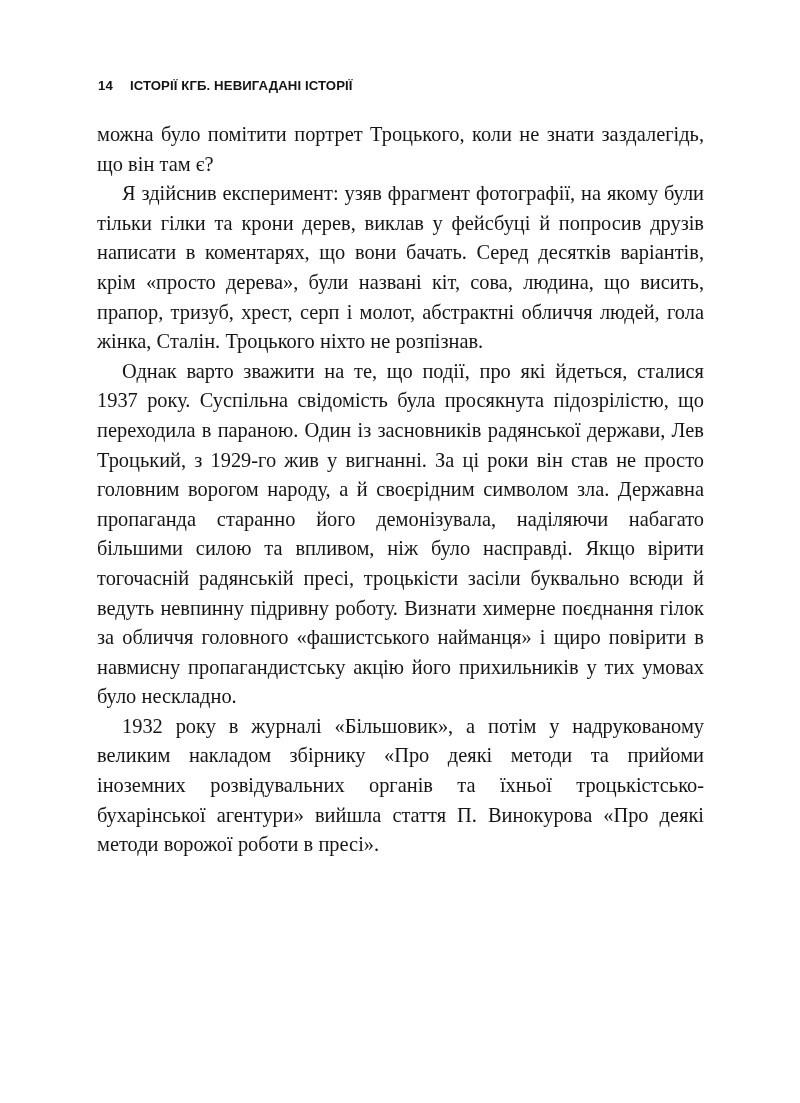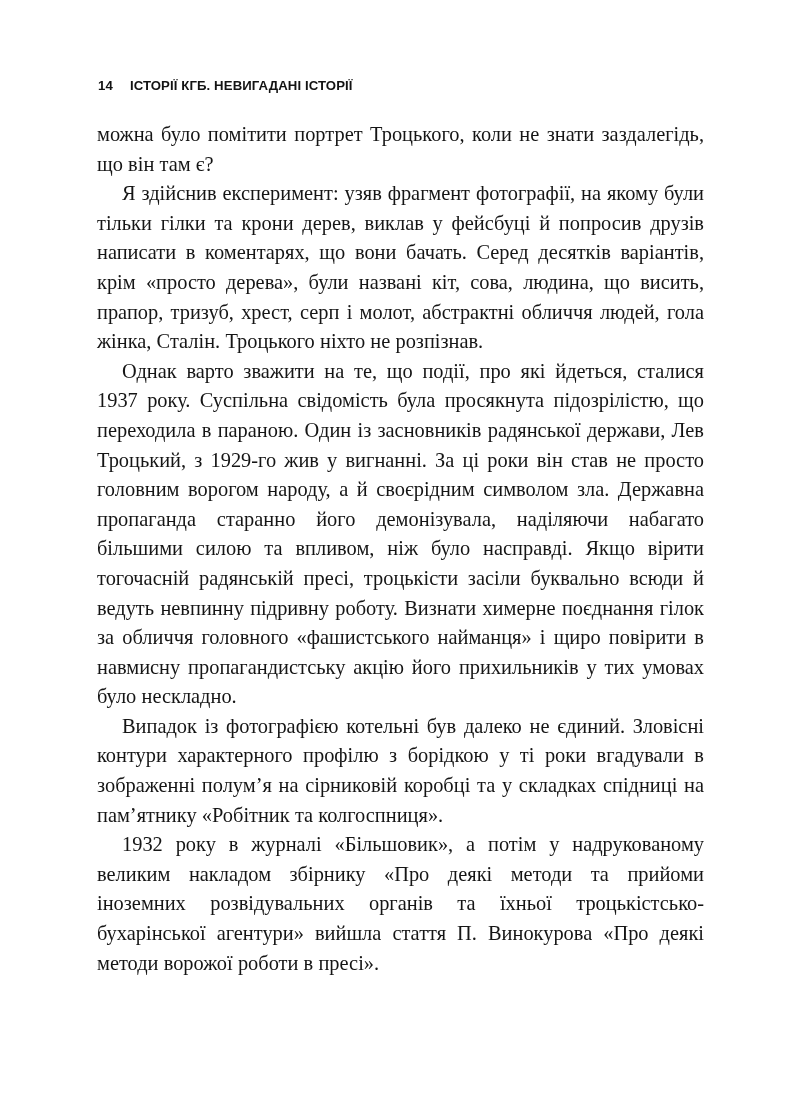--- a/index.html
+++ b/index.html
@@ -80,17 +80,16 @@
 
   <div class="running-head">
     <span class="folio">14</span>
     <span class="head-title">ІСТОРІЇ КГБ. НЕВИГАДАНІ ІСТОРІЇ</span>
   </div>
 
   <div class="text-block">
     <p class="para first">можна було помітити портрет Троцького, коли не знати заздалегідь, що він там є?</p>
     <p class="para">Я здійснив експеримент: узяв фрагмент фотографії, на якому були тільки гілки та крони дерев, виклав у фейсбуці й попросив друзів написати в коментарях, що вони бачать. Серед десятків варіантів, крім «просто дерева», були названі кіт, сова, людина, що висить, прапор, тризуб, хрест, серп і молот, абстрактні обличчя людей, гола жінка, Сталін. Троцького ніхто не розпізнав.</p>
     <p class="para">Однак варто зважити на те, що події, про які йдеться, сталися 1937 року. Суспільна свідомість була просякнута підозрілістю, що переходила в параною. Один із засновників радянської держави, Лев Троцький, з 1929-го жив у вигнанні. За ці роки він став не просто головним ворогом народу, а й своєрідним символом зла. Державна пропаганда старанно його демонізувала, наділяючи набагато більшими силою та впливом, ніж було насправді. Якщо вірити тогочасній радянській пресі, троцькісти засіли буквально всюди й ведуть невпинну підривну роботу. Визнати химерне поєднання гілок за обличчя головного «фашистського найманця» і щиро повірити в навмисну пропагандистську акцію його прихильників у тих умовах було нескладно.</p>
-    <p class="para">Випадок із фотографією котельні був далеко не єдиний. Зловісні контури характерного профілю з борідкою у ті роки вгадували в зображенні полум’я на сірниковій коробці та у складках спідниці на пам’ятнику «Робітник та колгоспниця».</p>
     <p class="para">1932 року в журналі «Більшовик», а потім у надрукованому великим накладом збірнику «Про деякі методи та прийоми іноземних розвідувальних органів та їхньої троцькістсько-бухарінської агентури» вийшла стаття П. Винокурова «Про деякі методи ворожої роботи в пресі».</p>
   </div>
 
 </div>
 
 </body></html>

